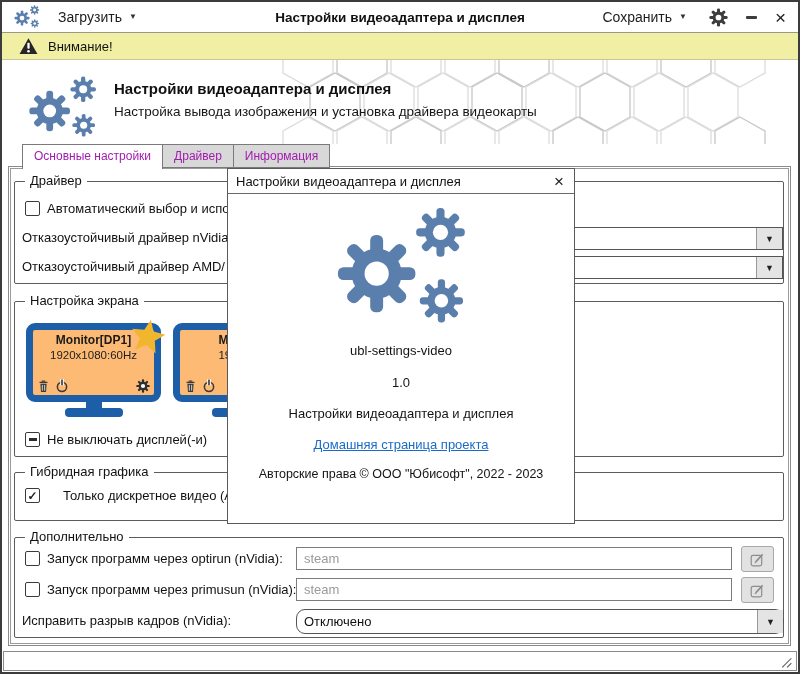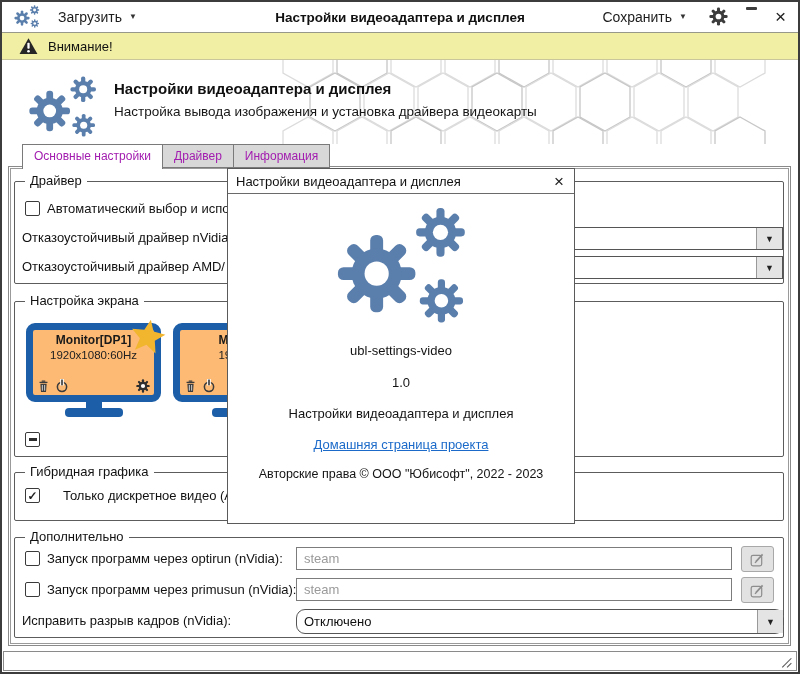--- a/index.html
+++ b/index.html
@@ -6,21 +6,21 @@
   .w{position:relative;width:800px;height:674px;box-sizing:border-box;border:2px solid #3c3c3c;
      background:#fff;font-family:"Liberation Sans",sans-serif;color:#1c1c1c;overflow:hidden;}
   .abs{position:absolute;}
   
   .titlebar{left:0;top:0;width:796px;height:30px;display:flex;align-items:center;padding:0 12px;
             box-sizing:border-box;background:#fff;}
   .tb-btn{display:flex;align-items:center;gap:7px;font-size:14px;cursor:default;background:none;border:none;
           font-family:inherit;color:#1c1c1c;padding:2px 4px;}
   .caret{font-size:8px;color:#333;line-height:1;}
   .tb-title{position:absolute;left:0;right:0;text-align:center;font-size:13.5px;font-weight:bold;color:#111;}
-  .tb-right{margin-left:auto;display:flex;align-items:flex-start;gap:18px;z-index:2;}
+  .tb-right{margin-left:auto;display:flex;align-items:center;gap:18px;z-index:2;}
   .tb-left{display:flex;align-items:center;gap:14px;z-index:2;}
   .minbar{width:11px;height:3px;background:#3d3d3d;border-radius:1px;}
   .closex{font-size:19px;line-height:1;color:#222;}
   
   .warnbar{left:0;top:30px;width:796px;height:28px;background:var(--warn-bg);display:flex;align-items:center;
            gap:9px;padding:0 16px;box-sizing:border-box;border-top:1px solid #98988a;border-bottom:1px solid #c9c69c;}
   .warntext{font-size:13px;color:#111;}
   
   .header{left:0;top:58px;width:796px;height:84px;background:#fff;overflow:hidden;}
   .hexwrap{position:absolute;left:280px;top:0;width:500px;height:84px;}
@@ -269,20 +269,21 @@
       </div>
       <div class="mon-stand"></div>
       <div class="mon-base"></div>
     </div>
 
     <div class="abs" style="left:10px;top:130px;">
       <span class="cb">
           <span class="dash"></span>
         </span>
     </div>
+    <div class="abs lbl" style="left:32px;top:130px;">Не выключать дисплей(-и)</div>
   </div>
 
   <div class="abs group" style="left:12px;top:470px;width:770px;height:49px;">
     <span class="legend">Гибридная графика</span>
     <div class="abs" style="left:10px;top:15px;">
       <span class="cb">
           <span class="mk">✓</span>
         </span>
     </div>
     <div class="abs lbl" style="left:48px;top:15px;">Только дискретное видео (AM</div>

